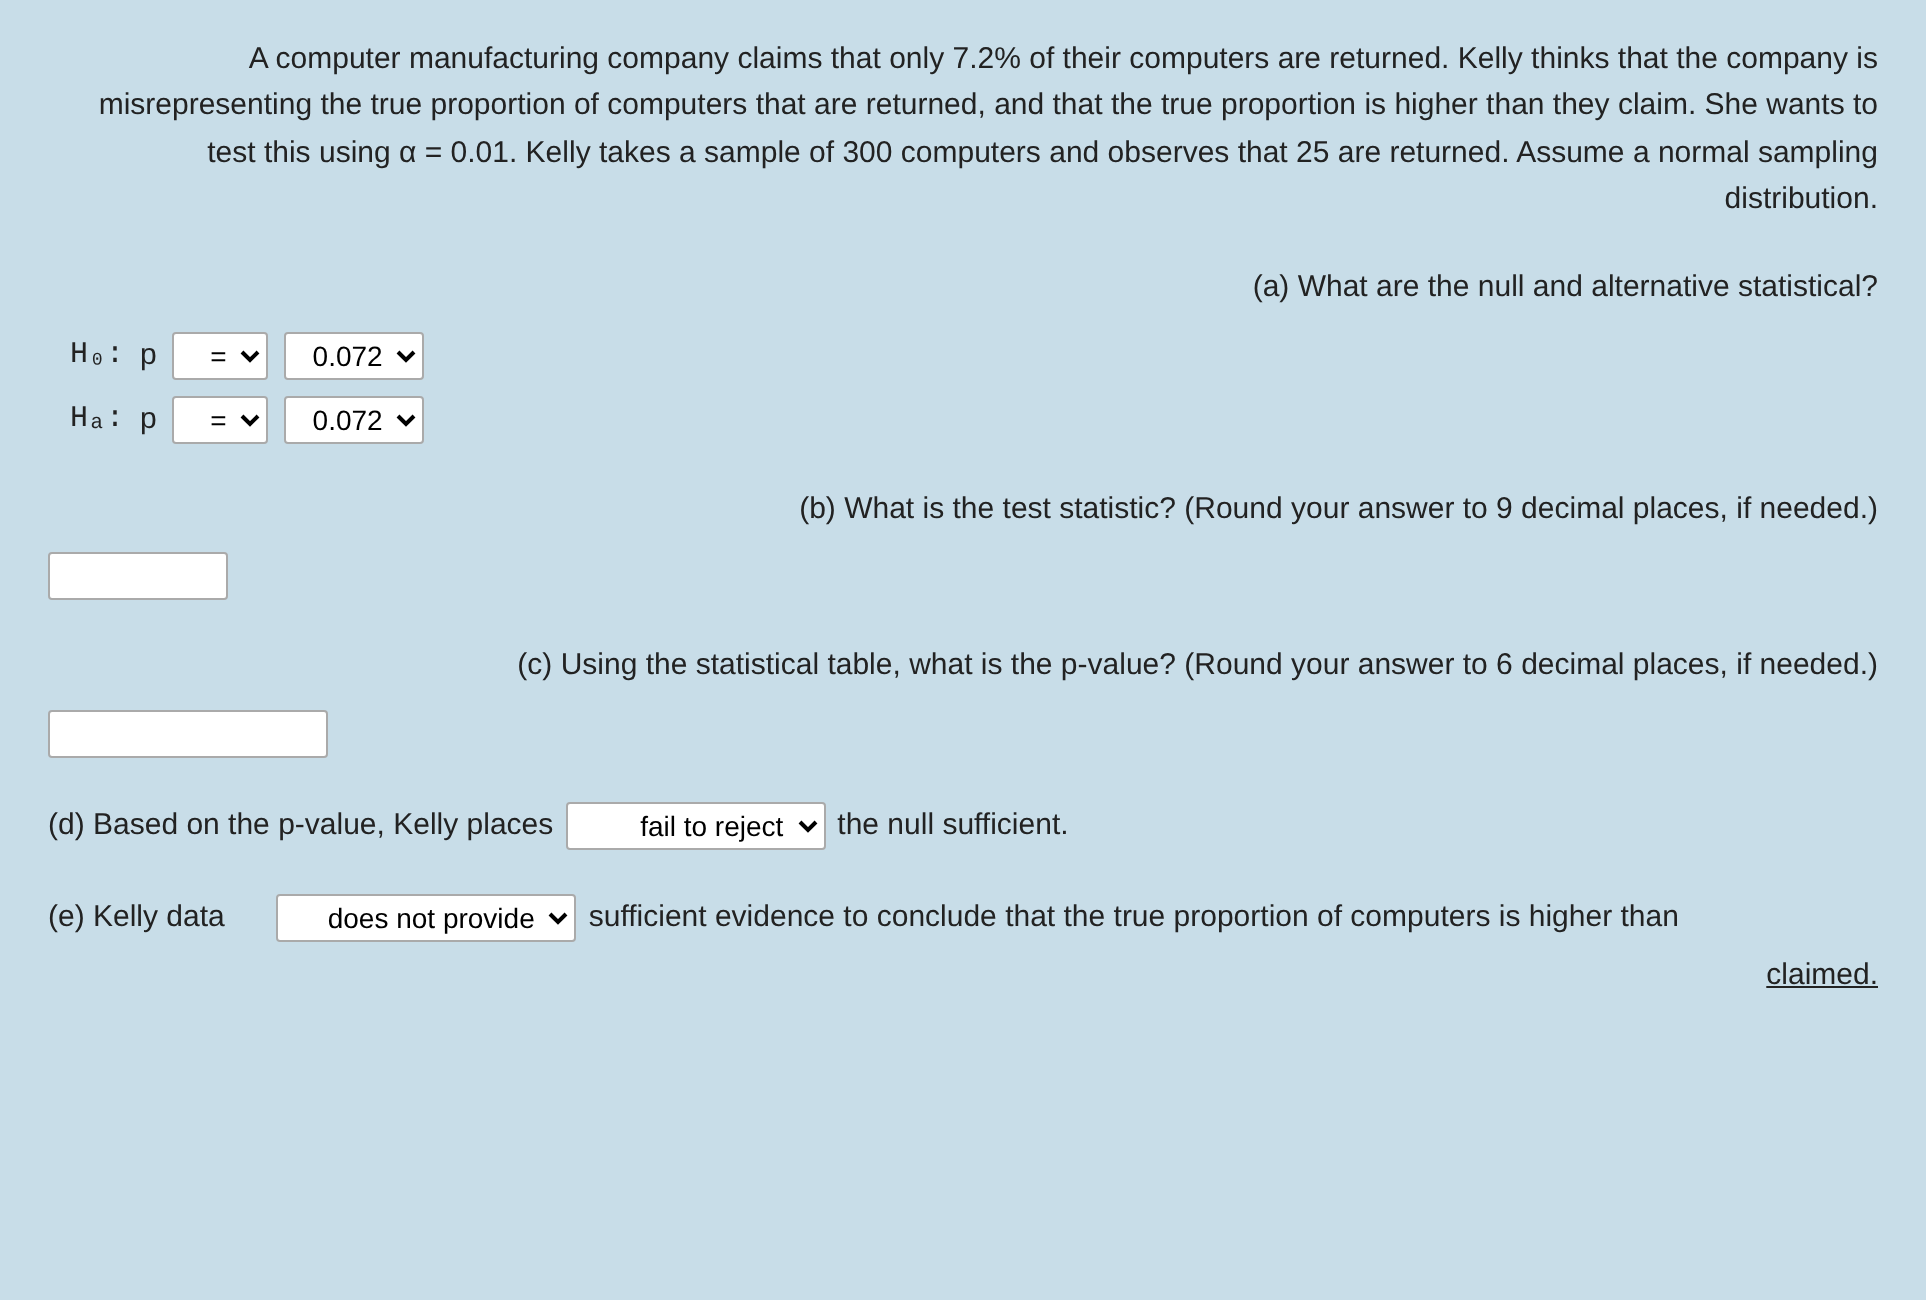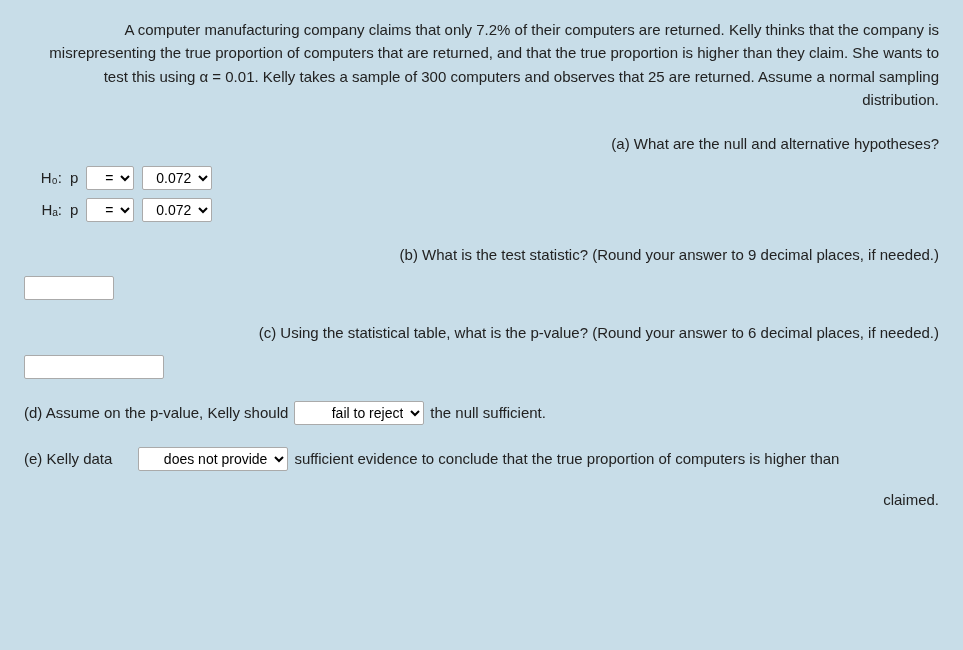--- a/index.html
+++ b/index.html
@@ -36,20 +36,21 @@
     .hypothesis-row {
       display: flex;
       align-items: center;
       margin-bottom: 8px;
       gap: 8px;
     }
 
     .hyp-label {
       min-width: 38px;
       font-size: 15px;
+      font-family: Liberation Mono, monospace;
     }
 
     .hyp-var {
       font-size: 15px;
     }
 
     select {
       background-color: #fff;
       border: 1px solid #aaa;
       border-radius: 2px;
@@ -93,32 +94,33 @@
     .select-decision {
       min-width: 130px;
     }
 
     .select-evidence {
       min-width: 150px;
       margin-left: 20px;
     }
 
     .bottom-line {
-      margin-top: 20px;
+      margin-top: 8px;
+      text-decoration: underline;
     }
   </style>
 </head>
 <body>
 
 <div class="problem-text">
   <span>A computer manufacturing company claims that only 7.2% of their computers are returned. Kelly thinks that the company is misrepresenting the true proportion of computers that are returned, and that the true proportion is higher than they claim. She wants to test this using α = 0.01. Kelly takes a sample of 300 computers and observes that 25 are returned. Assume a normal sampling distribution.</span>
 </div>
 
 <div class="section">
-  <div class="section-label">(a) What are the null and alternative hypotheses?</div>
+  <div class="section-label">(a) What are the null and alternative statistical?</div>
 
   <div class="hypothesis-row">
     <span class="hyp-label">H₀:</span>
     <span class="hyp-var">p</span>
     <select class="select-relation">
       <option value="=">=</option>
       <option value="≠">≠</option>
       <option value="&lt;">&lt;</option>
       <option value="&gt;">&gt;</option>
       <option value="≤">≤</option>
@@ -157,21 +159,21 @@
   <input type="text" class="answer-input" value="" style="">
 </div>
 
 <div class="section">
   <div class="section-label">(c) Using the statistical table, what is the p-value? (Round your answer to 6 decimal places, if needed.)</div>
   <input type="text" class="answer-input answer-input-wide" value="" style="">
 </div>
 
 <div class="section">
   <div class="inline-row">
-    <span>(d) Assume on the p-value, Kelly should</span>
+    <span>(d) Based on the p-value, Kelly places</span>
     <select class="select-decision">
       <option value="fail to reject">fail to reject</option>
       <option value="reject">reject</option>
     </select>
     <span>the null sufficient.</span>
   </div>
 </div>
 
 <div class="section">
   <div class="inline-row">

